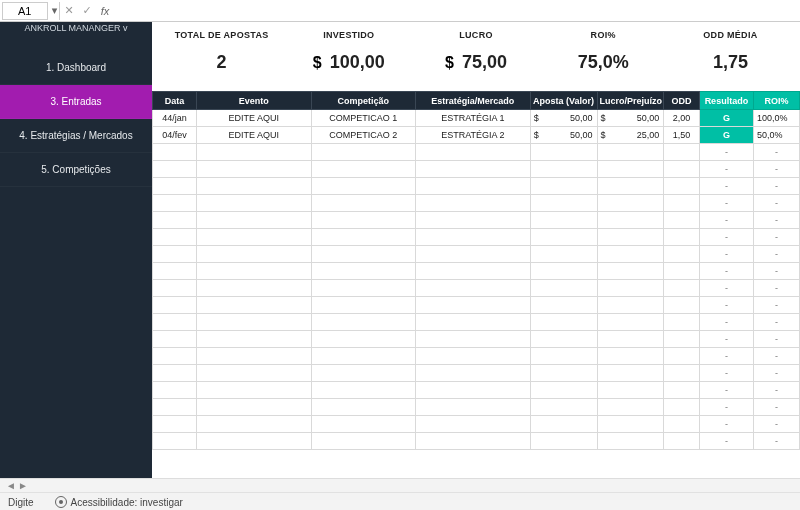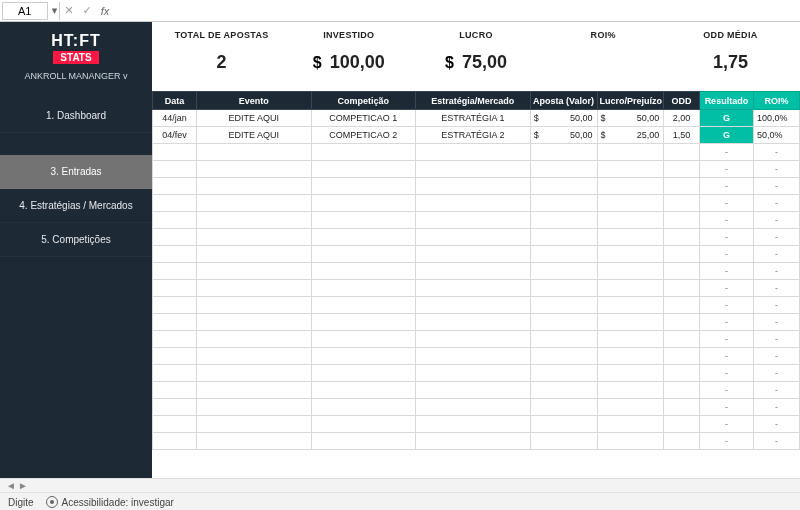--- a/index.html
+++ b/index.html
@@ -14,21 +14,21 @@
 
 .workspace { display: flex; height: 456px; }
 
 .sidebar { width: 152px; background: #1e2936; color: #fff; display: flex; flex-direction: column; }
 .logo-box { padding: 10px 6px 6px; text-align: center; }
 .logo-ht { font-weight: bold; font-size: 16px; color: #fff; letter-spacing: 1px; }
 .logo-stats { display: inline-block; background: #ff1744; color: #fff; font-weight: bold; font-size: 10px; padding: 1px 7px; margin-top: 1px; }
 .bankroll-title { font-size: 9px; color: #cfd6dd; text-align: center; padding: 1px 0 8px; overflow: hidden; white-space: nowrap; }
 .nav { margin-top: 10px; }
 .nav-item { padding: 11px 4px; text-align: center; font-size: 10px; color: #e6e9ec; border-bottom: 1px solid rgba(255,255,255,0.04); cursor: pointer; }
-.nav-item.active { background: #737373; color: #fff; margin-top: 22px; }
+.nav-item.active { background: #a21caf; color: #fff; }
 
 .content { flex: 1; background: #fff; overflow: hidden; position: relative; }
 
 .summary { display: flex; padding: 8px 10px 2px; gap: 8px; }
 .sum-col { flex: 1; text-align: center; }
 .sum-label { font-size: 9px; font-weight: bold; color: #222; letter-spacing: 0.3px; margin-bottom: 12px; }
 .sum-value { font-size: 18px; font-weight: bold; color: #222; }
 .sum-row { display: flex; align-items: baseline; justify-content: center; gap: 8px; }
 .sum-cur { font-size: 16px; font-weight: bold; }
 
@@ -49,43 +49,39 @@
 .grid td.res-g { background: #00bfa5; color: #fff; font-weight: bold; }
 .grid td.money { text-align: right; padding-right: 4px; }
 .grid td.money .cur { float: left; }
 .grid td.roi { text-align: right; padding-right: 20px; }
 .grid td.dash { color: #777; }
 
 .status-bar { position: absolute; bottom: 0; left: 0; right: 0; height: 32px; background: #f3f3f3; border-top: 1px solid #ddd; font-size: 10px; color: #444; }
 .scroll-row { height: 14px; display: flex; align-items: center; border-bottom: 1px solid #e1e1e1; }
 .scroll-arrows { display: flex; gap: 2px; padding: 0 6px; color: #888; }
 .scroll-arrows span { cursor: pointer; }
-.status-row { height: 18px; display: flex; align-items: center; padding: 0 8px; gap: 12px; }
+.status-row { height: 18px; display: flex; align-items: center; padding: 0 8px; gap: 21px; }
 .acc-icon { display: inline-block; width: 12px; height: 12px; border: 1px solid #666; border-radius: 50%; position: relative; }
 .acc-icon::after { content: ""; position: absolute; width: 4px; height: 4px; background: #666; border-radius: 50%; top: 3px; left: 3px; }
 </style>
 </head>
 <body>
 
 <div class="formula-bar">
   <div class="name-box">A1</div>
   <div class="fb-dd">▾</div>
   <div class="fb-btn">✕</div>
   <div class="fb-btn">✓</div>
   <div class="fb-btn fx">fx</div>
   <input class="fb-input" value="" style="">
 </div>
 
 <div class="workspace">
 
   <div class="sidebar">
-    <div class="logo-box">
-      <div class="logo-ht">HT:FT</div>
-      <div class="logo-stats">STATS</div>
-    </div>
     <div class="bankroll-title">ANKROLL MANANGER v</div>
     <div class="nav" id="nav">
         <div class="nav-item">1. Dashboard</div>
         <div class="nav-item active">3. Entradas</div>
         <div class="nav-item">4. Estratégias / Mercados</div>
         <div class="nav-item">5. Competições</div>
       </div>
   </div>
 
   <div class="content">
@@ -106,20 +102,23 @@
         </div>
         <div class="sum-col">
           <div class="sum-label">LUCRO</div>
           <div class="sum-row">
             <span class="sum-cur">$</span>
             <span class="sum-value">75,00</span>
           </div>
         </div>
         <div class="sum-col">
           <div class="sum-label">ROI%</div>
+          <div class="sum-row">
+            <span class="sum-value">75,0%</span>
+          </div>
         </div>
         <div class="sum-col">
           <div class="sum-label">ODD MÉDIA</div>
           <div class="sum-row">
             <span class="sum-value">1,75</span>
           </div>
         </div>
       </div>
 
     <table class="grid" id="grid">

